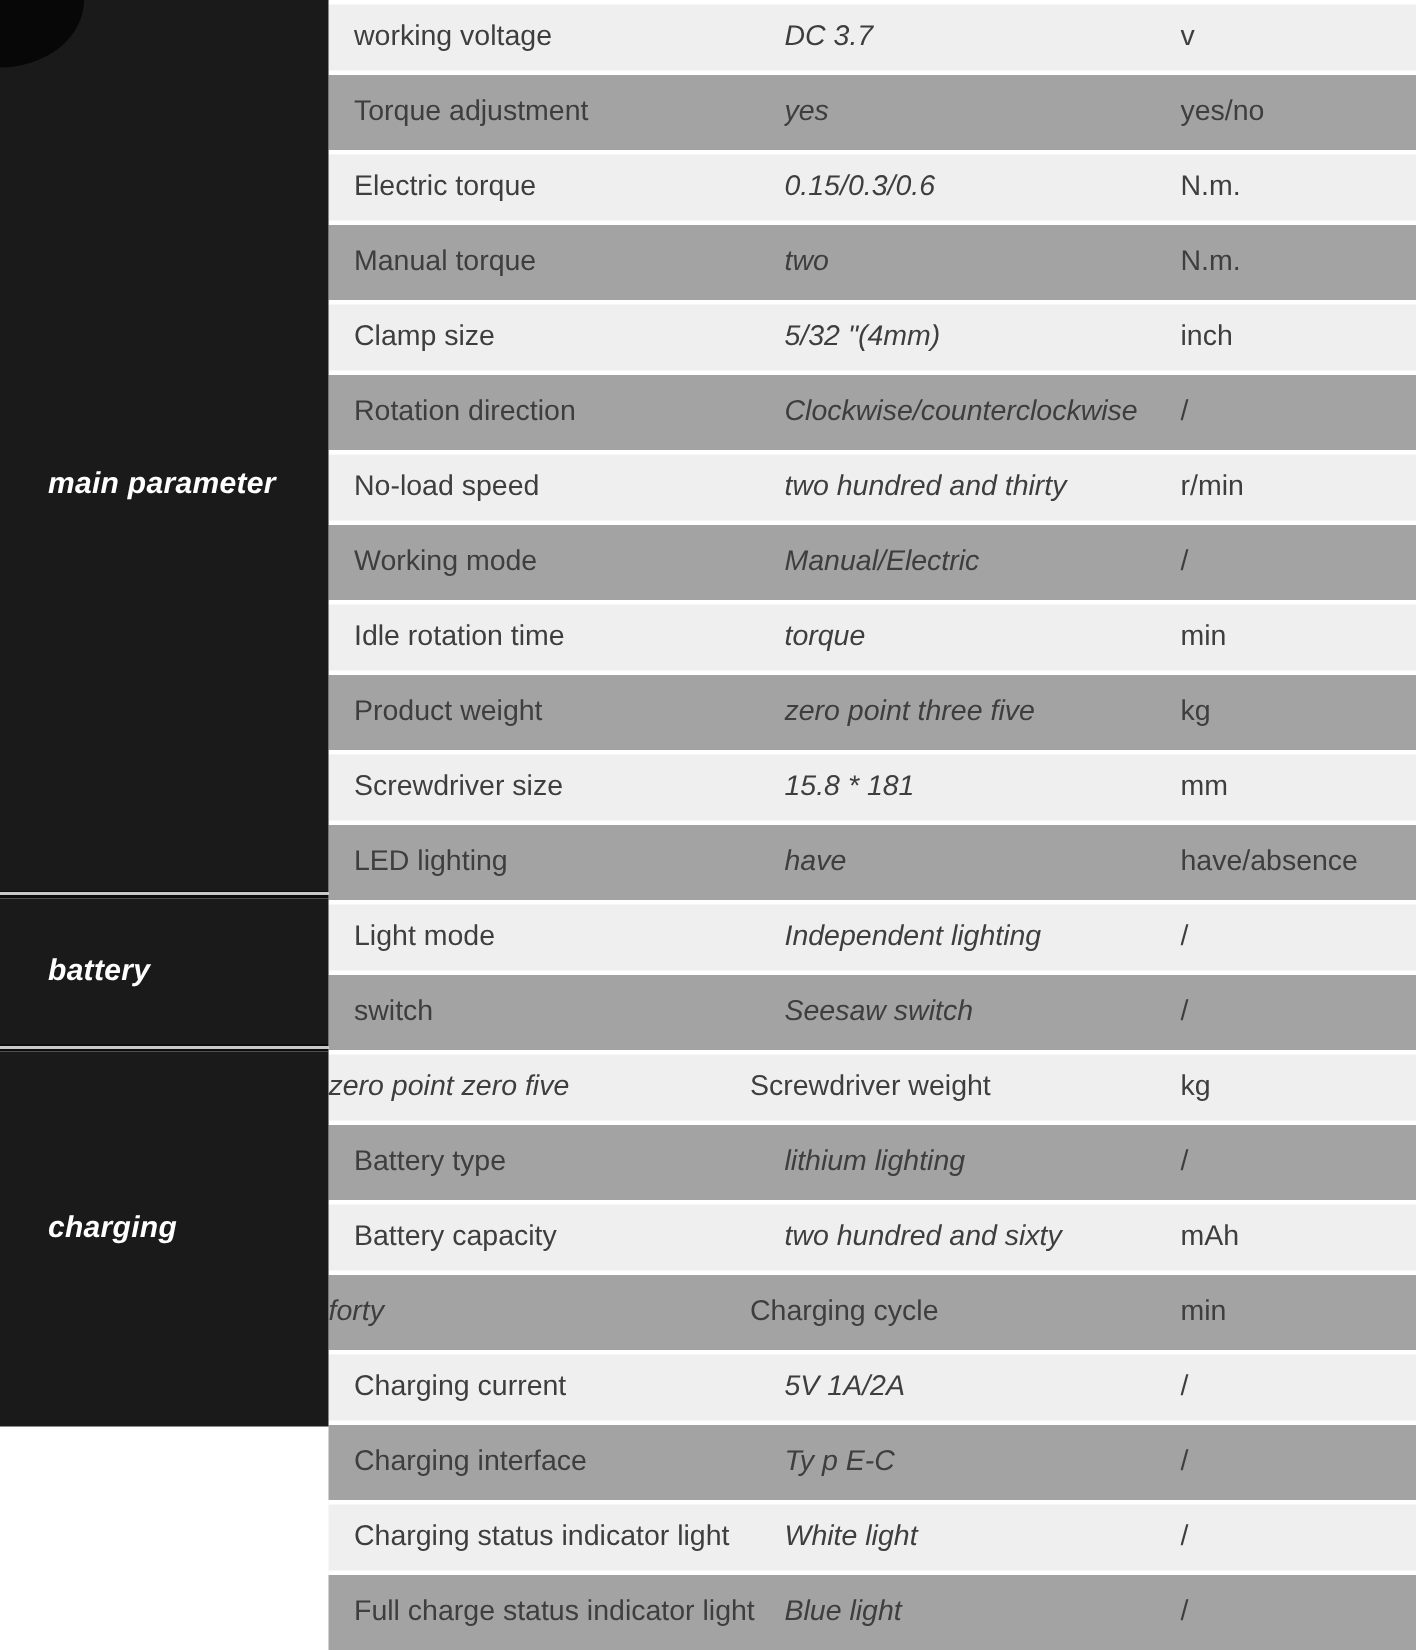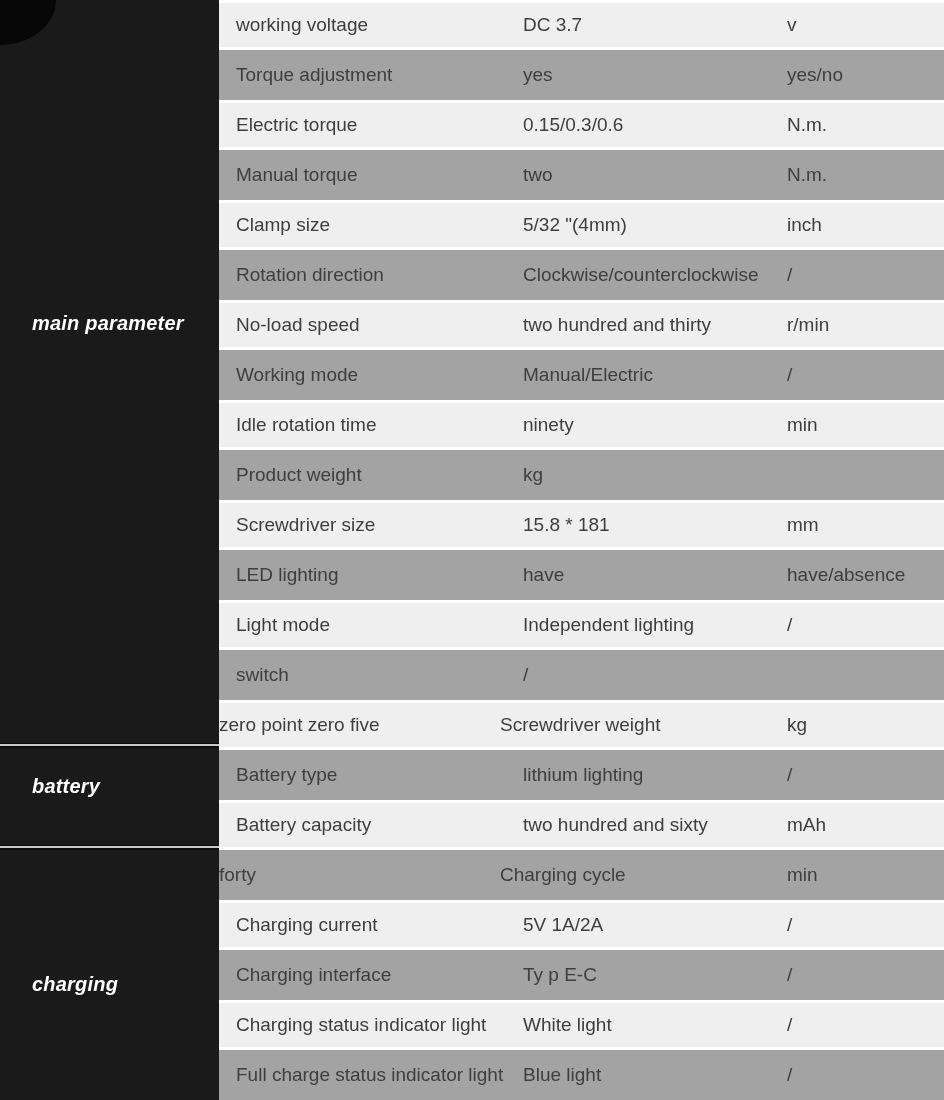--- a/index.html
+++ b/index.html
@@ -6,54 +6,54 @@
   body{
     width:944px;height:1100px;background:#ffffff;
     font-family:"Liberation Sans",sans-serif;
     -webkit-font-smoothing:antialiased;
   }
   .page{display:flex;width:944px;height:1100px;overflow:hidden;}
 
   
   .sidebar{position:relative;flex:0 0 219px;width:219px;}
   .side-section{position:relative;background:#1a1a1a;}
-  .side-section.s1{height:743px;}
+  .side-section.s1{height:594px;}
   .side-section.s2{height:97px;}
   .side-section.s3{height:250px;}
   
   .side-section.s1::before{
     content:"";position:absolute;top:0;left:0;width:56px;height:45px;
     background:#070707;border-bottom-right-radius:56px 45px;
   }
   .side-divider{
     height:5px;
     background:linear-gradient(#0d0d0d 0 1px,#c9c9c9 1px 3px,#0d0d0d 3px 5px);
   }
   .side-label{
     position:absolute;left:32px;transform:translateY(-50%);
     color:#ffffff;font-weight:bold;font-style:italic;font-size:20px;
     white-space:nowrap;z-index:2;letter-spacing:0.2px;
   }
   .s1 .side-label{top:323px;}
-  .s2 .side-label{top:38px;}
-  .s3 .side-label{top:118px;margin-top:16px;}
+  .s2 .side-label{top:49px;}
+  .s3 .side-label{top:118px;}
 
   
   .table{flex:1;display:flex;flex-direction:column;background:#ffffff;}
   .row{
     height:50px;box-sizing:border-box;display:flex;align-items:center;
     background:#a3a3a3;color:#3e3e3e;font-size:19px;
   }
   .row.shade{
     background:#efefef;
     border-top:3px solid #ffffff;border-bottom:3px solid #ffffff;
   }
   .c{white-space:nowrap;overflow:hidden;}
   .c.name{width:304px;padding-left:17px;box-sizing:border-box;flex:0 0 304px;}
-  .c.value{width:264px;flex:0 0 264px;}
+  .c.value{width:264px;flex:0 0 264px;font-style:italic;}
   .c.unit{flex:1;}
 </style>
 </head>
 <body>
 
 <div class="page">
 
   <aside class="sidebar">
     <div class="side-section s1">
       <span class="side-label">main parameter</span>
@@ -104,44 +104,46 @@
     <span class="c value">two hundred and thirty</span>
     <span class="c unit">r/min</span>
   </div>
       <div class="row">
     <span class="c name">Working mode</span>
     <span class="c value">Manual/Electric</span>
     <span class="c unit">/</span>
   </div>
       <div class="row shade">
     <span class="c name">Idle rotation time</span>
-    <span class="c value">ninety</span>
+    <span class="c value">torque</span>
     <span class="c unit">min</span>
   </div>
       <div class="row">
     <span class="c name">Product weight</span>
+    <span class="c value">zero point three five</span>
     <span class="c unit">kg</span>
   </div>
       <div class="row shade">
     <span class="c name">Screwdriver size</span>
     <span class="c value">15.8 * 181</span>
     <span class="c unit">mm</span>
   </div>
       <div class="row">
     <span class="c name">LED lighting</span>
     <span class="c value">have</span>
     <span class="c unit">have/absence</span>
   </div>
       <div class="row shade">
     <span class="c name">Light mode</span>
     <span class="c value">Independent lighting</span>
     <span class="c unit">/</span>
   </div>
       <div class="row">
     <span class="c name">switch</span>
+    <span class="c value">Seesaw switch</span>
     <span class="c unit">/</span>
   </div>
       <div class="row shade">
     <span class="c value">zero point zero five</span>
     <span class="c name">Screwdriver weight</span>
     <span class="c unit">kg</span>
   </div>
       <div class="row">
     <span class="c name">Battery type</span>
     <span class="c value">lithium lighting</span>

